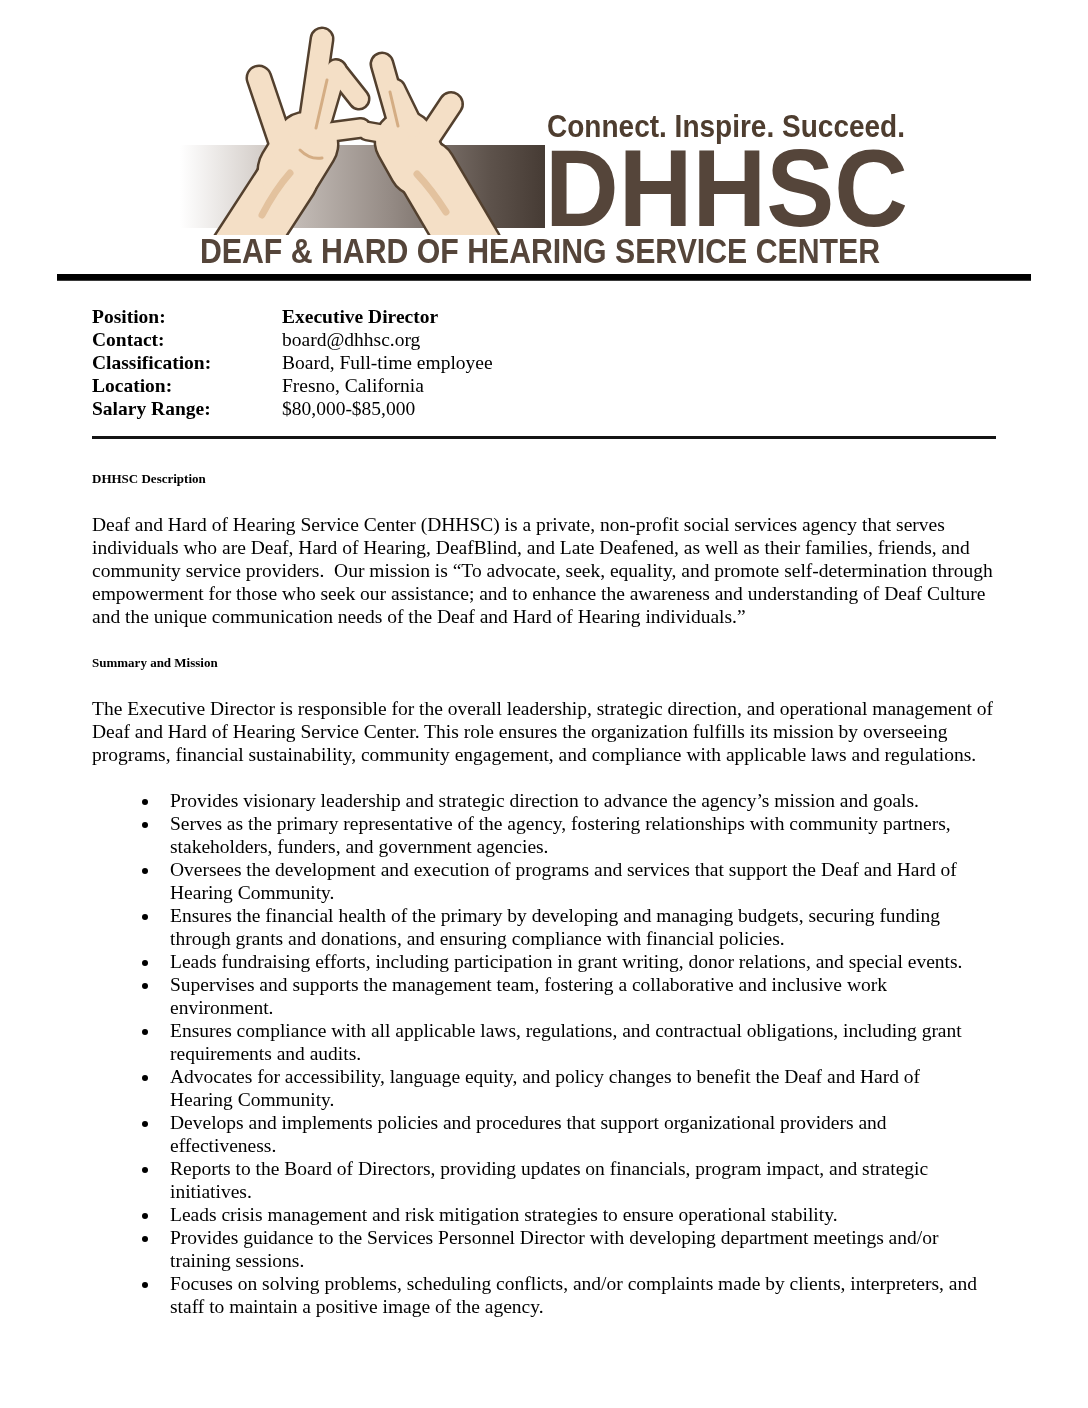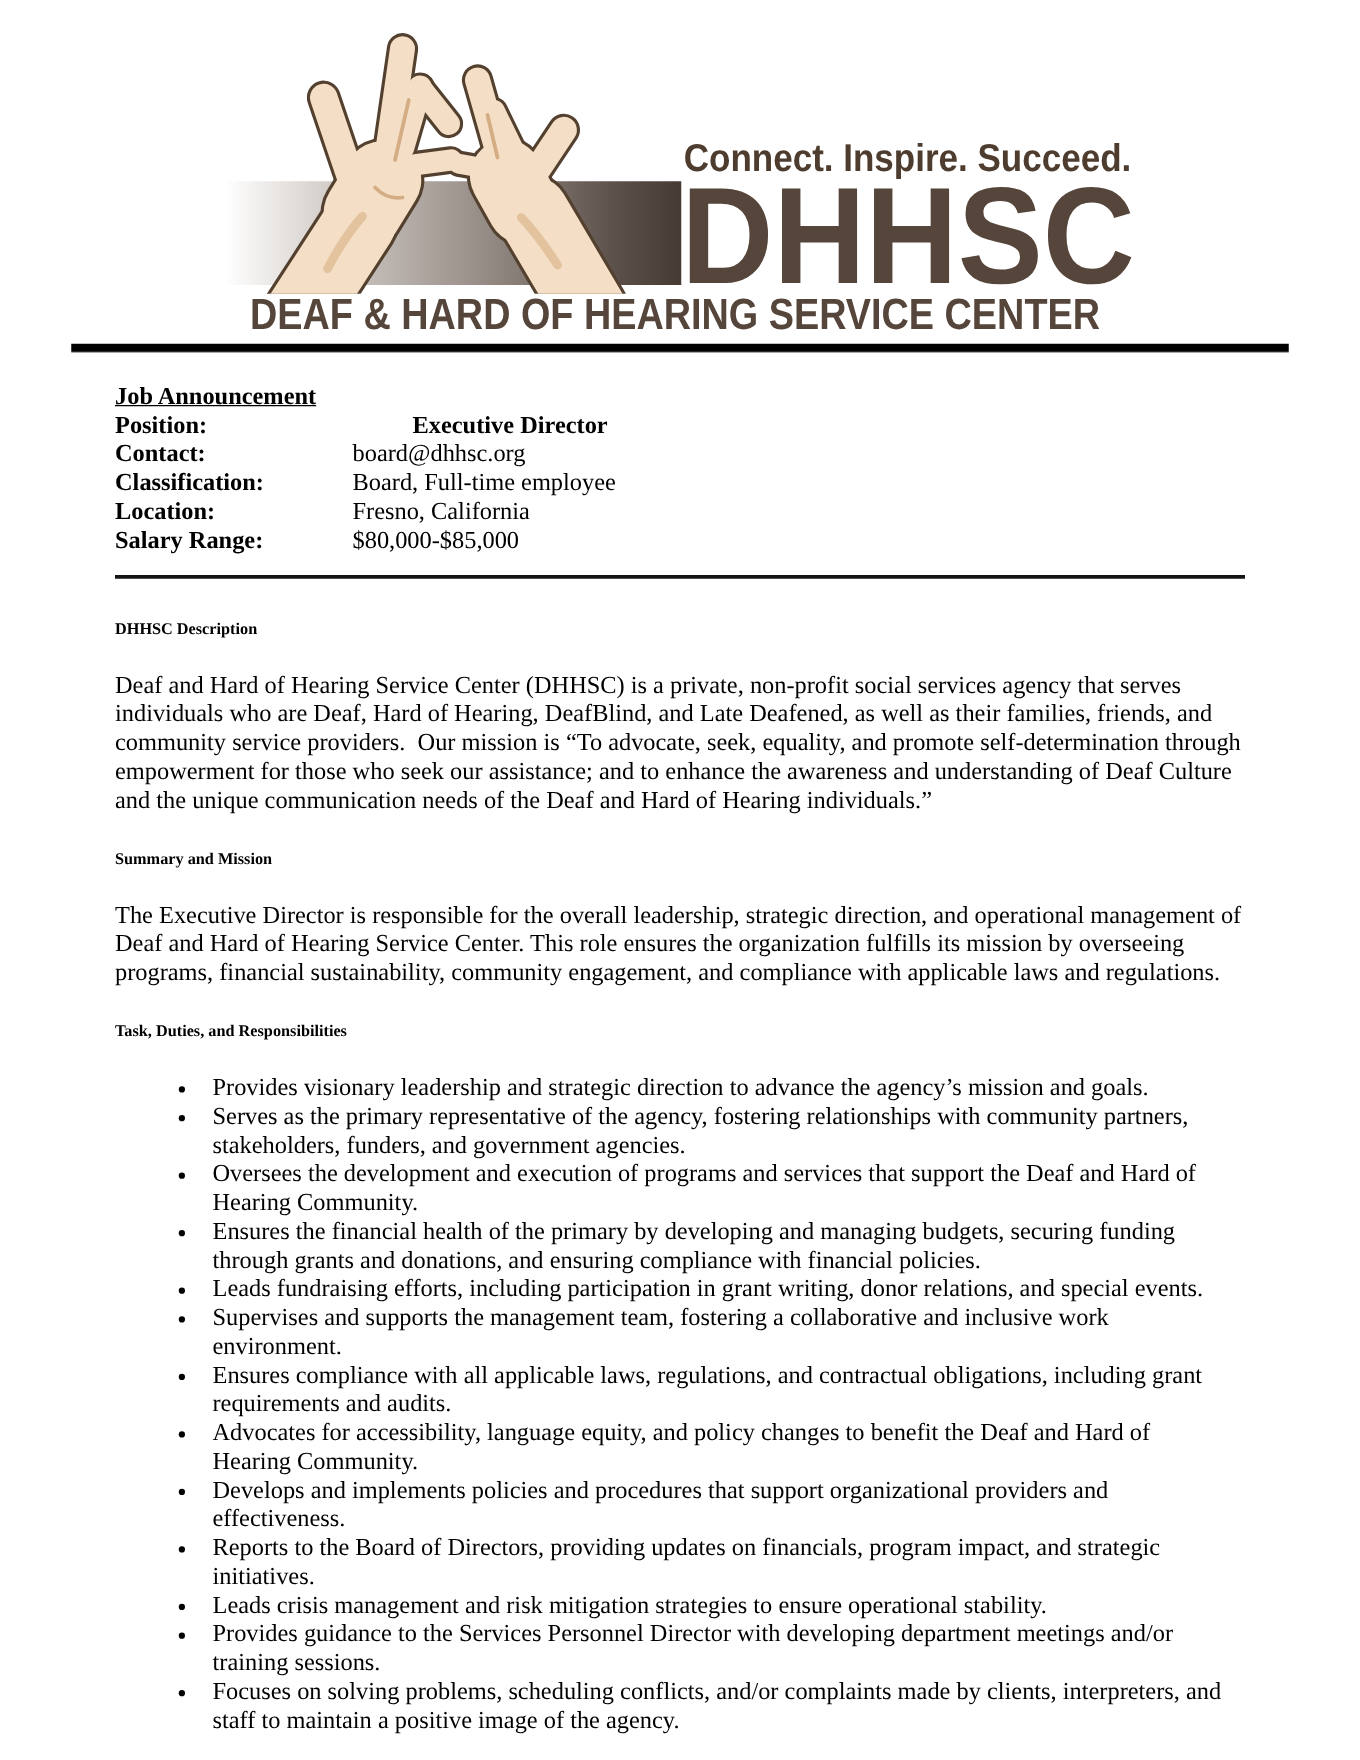--- a/index.html
+++ b/index.html
@@ -8,21 +8,21 @@
     font-family:"Liberation Serif", serif;color:#000;box-sizing:border-box;
   }
   .logo-wrap{padding-top:0;}
   .rule1{margin:2px 57px 0 57px;height:7px;background:linear-gradient(#000 78%,#555 100%);}
   .content{padding:24px 92px 80px 92px;font-size:19.5px;line-height:23px;}
   h1.jobann{font-size:19.5px;line-height:23px;font-weight:bold;text-decoration:underline;margin:0;}
   .fields{margin:0;}
   .frow{line-height:23px;}
   .frow .lbl{display:inline-block;width:190px;font-weight:bold;}
   .frow .val{font-weight:normal;}
-  .frow .val.bold{font-weight:bold;margin-left:48px;}
+  .frow .val.bold{font-weight:bold;}
   .rule2{border-top:3px solid #141414;margin:16px 0 28px 0;height:0;}
   h2.sec{font-size:13px;line-height:23px;font-weight:bold;margin:14px 0 23px 0;}
   p.body{margin:0 0 23px 0;}
   ul.duties{margin:16px;padding-left:52px;list-style:disc;}
   ul.duties li{padding-left:10px;line-height:23px;}
   svg text{font-family:"Liberation Sans", sans-serif;}
   .tagline-t{font-weight:bold;fill:#4e3d2f;}
   .acronym-t{font-weight:bold;fill:#55453a;}
   .orgname-t{font-weight:bold;fill:#55453a;}
 </style>
@@ -94,21 +94,20 @@
       <text class="tagline-t" x="547" y="137" font-size="31" textLength="358" lengthAdjust="spacingAndGlyphs">Connect.  Inspire.  Succeed.</text>
       <text class="acronym-t" x="545" y="226" font-size="110" textLength="363" lengthAdjust="spacingAndGlyphs">DHHSC</text>
       <text class="orgname-t" x="200" y="263" font-size="35" textLength="680" lengthAdjust="spacingAndGlyphs">DEAF &amp; HARD OF HEARING SERVICE CENTER</text>
     </svg>
   </div>
 
   <div class="rule1"></div>
 
   <main class="content">
 
-    <h1 class="jobann">Job Announcement</h1>
 
     <div class="fields">
       <div class="frow">
         <span class="lbl">Position:</span><span class="val bold">Executive Director</span>
       </div>
       <div class="frow">
         <span class="lbl">Contact:</span><span class="val">board@dhhsc.org</span>
       </div>
       <div class="frow">
         <span class="lbl">Classification:</span><span class="val">Board, Full-time employee</span>
@@ -122,21 +121,20 @@
     </div>
 
     <div class="rule2"></div>
 
     <h2 class="sec">DHHSC Description</h2>
     <p class="body">Deaf and Hard of Hearing Service Center (DHHSC) is a private, non-profit social services agency that serves individuals who are Deaf, Hard of Hearing, DeafBlind, and Late Deafened, as well as their families, friends, and community service providers.&nbsp; Our mission is “To advocate, seek, equality, and promote self-determination through empowerment for those who seek our assistance; and to enhance the awareness and understanding of Deaf Culture and the unique communication needs of the Deaf and Hard of Hearing individuals.”</p>
 
     <h2 class="sec">Summary and Mission</h2>
     <p class="body">The Executive Director is responsible for the overall leadership, strategic direction, and operational management of Deaf and Hard of Hearing Service Center. This role ensures the organization fulfills its mission by overseeing programs, financial sustainability, community engagement, and compliance with applicable laws and regulations.</p>
 
-    <h2 class="sec">Task, Duties, and Responsibilities</h2>
     <ul class="duties">
       <li>Provides visionary leadership and strategic direction to advance the agency’s mission and goals.</li>
       <li>Serves as the primary representative of the agency, fostering relationships with community partners, stakeholders, funders, and government agencies.</li>
       <li>Oversees the development and execution of programs and services that support the Deaf and Hard of Hearing Community.</li>
       <li>Ensures the financial health of the primary by developing and managing budgets, securing funding through grants and donations, and ensuring compliance with financial policies.</li>
       <li>Leads fundraising efforts, including participation in grant writing, donor relations, and special events.</li>
       <li>Supervises and supports the management team, fostering a collaborative and inclusive work environment.</li>
       <li>Ensures compliance with all applicable laws, regulations, and contractual obligations, including grant requirements and audits.</li>
       <li>Advocates for accessibility, language equity, and policy changes to benefit the Deaf and Hard of Hearing Community.</li>
       <li>Develops and implements policies and procedures that support organizational providers and effectiveness.</li>

